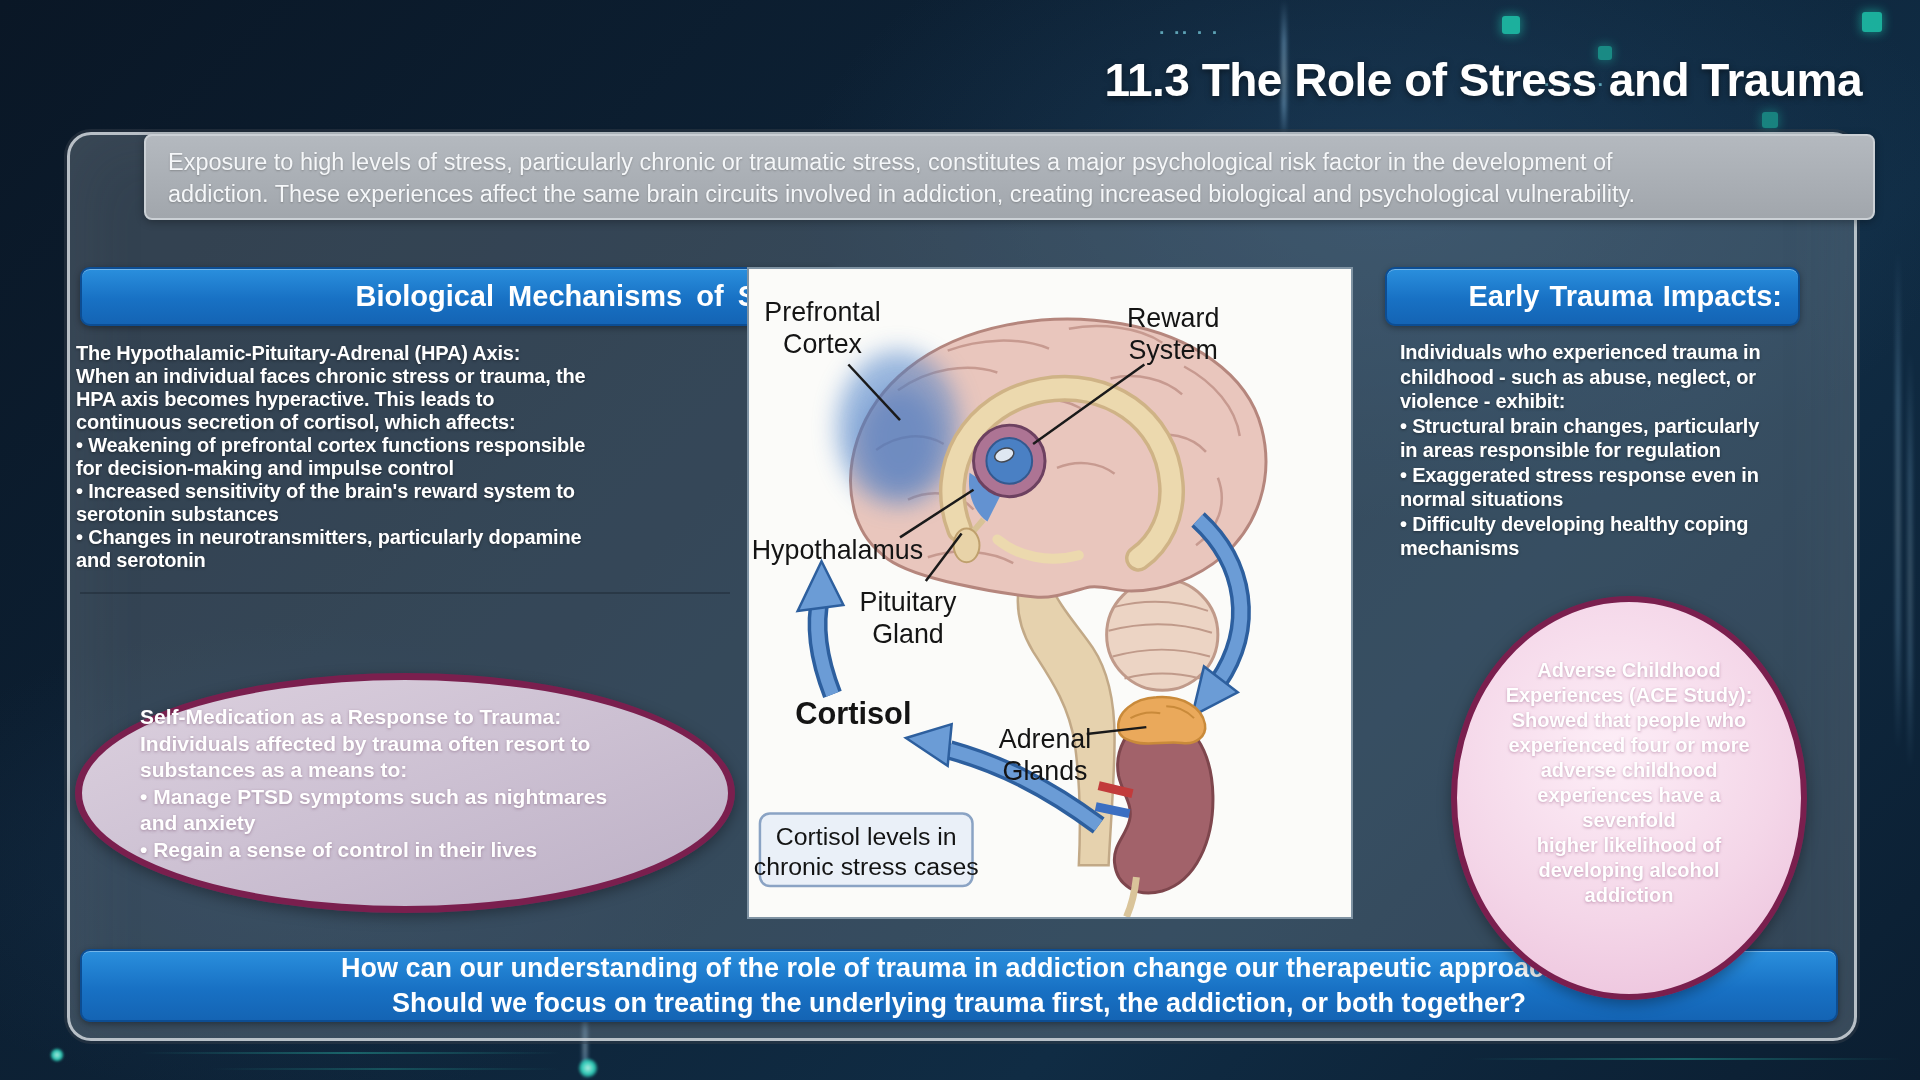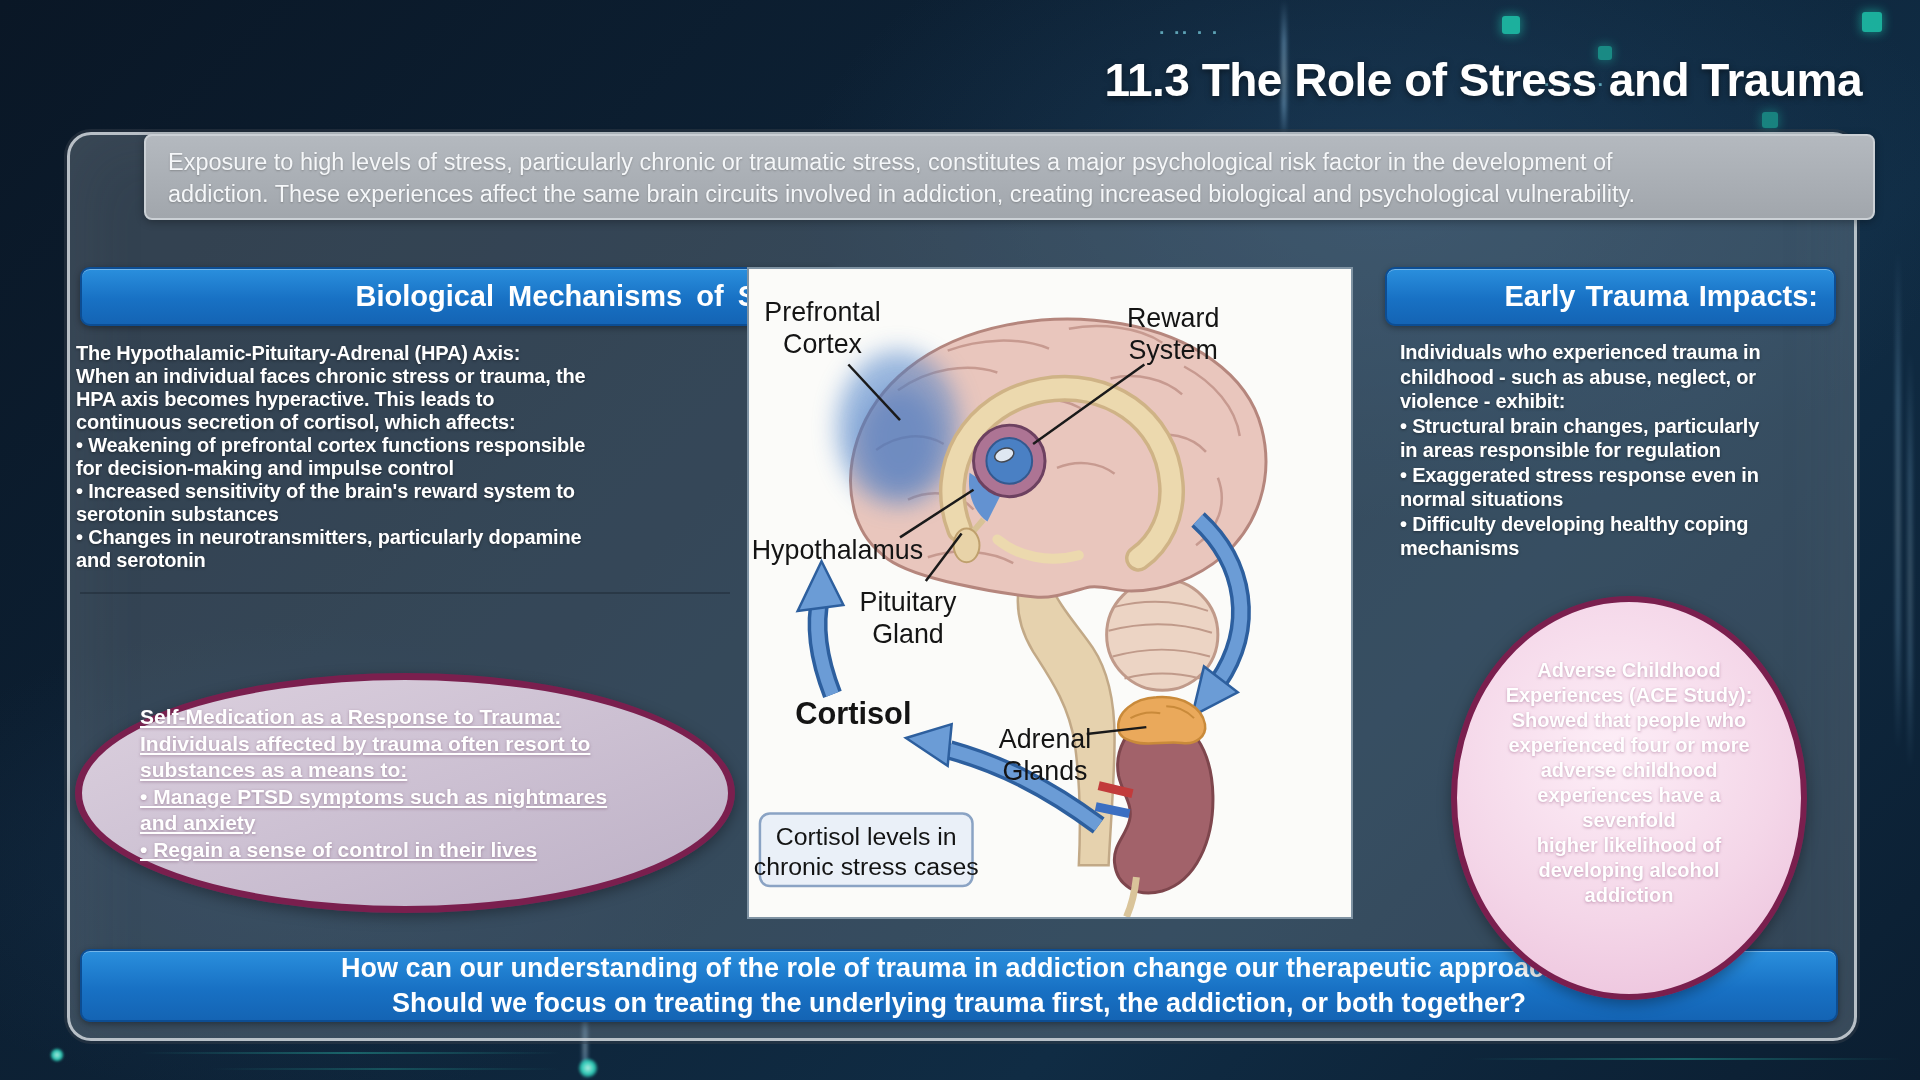--- a/index.html
+++ b/index.html
@@ -37,41 +37,41 @@
   .intro-box div{color:#f5f7f9;font-size:23.5px;line-height:32px;font-weight:400;
       text-shadow:0 1px 2px rgba(60,60,60,.35);white-space:nowrap;}
   
   .blue-box{position:absolute;border-radius:10px;
       background:linear-gradient(180deg,#2a8fdd 0%,#1871c4 55%,#1464b4 100%);
       border:2px solid #0c4d93;
       box-shadow:inset 0 1px 0 rgba(255,255,255,.35), 0 2px 6px rgba(0,0,0,.35);
       color:#fff;font-weight:700;box-sizing:border-box;}
   .hdr-left{left:80px;top:267px;width:758px;height:59px;font-size:29px;word-spacing:6px;
       display:flex;align-items:center;justify-content:flex-end;}
-  .hdr-right{left:1385px;top:267px;width:451px;height:59px;font-size:29px;word-spacing:2px;
+  .hdr-right{left:1385px;top:267px;width:415px;height:59px;font-size:29px;word-spacing:2px;
       display:flex;align-items:center;justify-content:flex-end;padding-right:16px;}
   .bottom-bar{left:80px;top:949px;width:1758px;height:73px;font-size:27px;
       display:flex;flex-direction:column;align-items:center;justify-content:center;
       line-height:35px;z-index:3;}
   
   .body-text{position:absolute;color:#fff;font-weight:700;font-size:20px;line-height:23px;
       letter-spacing:-.2px;text-shadow:0 1px 3px rgba(0,0,0,.4);}
   .body-text div{white-space:nowrap;}
   .left-body{left:76px;top:342px;width:600px;}
   .right-body{left:1400px;top:340px;width:440px;line-height:24.5px;}
   .divider{position:absolute;left:80px;top:592px;width:650px;height:2px;
       background:rgba(15,25,35,.32);}
   
   .ellipse{position:absolute;left:75px;top:673px;width:660px;height:240px;border-radius:50%;
       background:linear-gradient(160deg,rgba(233,219,233,.93) 0%,rgba(203,187,209,.9) 100%);
       border:7px solid #7a1f4e;box-sizing:border-box;z-index:4;
       box-shadow:0 4px 14px rgba(0,0,0,.35);}
   .ellipse .lines{position:absolute;left:58px;top:24px;width:560px;color:#fff;
       font-weight:700;font-size:21px;line-height:26.5px;
-      text-shadow:0 1px 3px rgba(120,80,110,.5);text-decoration:underline;}
+      text-shadow:0 1px 3px rgba(120,80,110,.5);}
   .circle{position:absolute;left:1451px;top:596px;width:356px;height:404px;border-radius:50%;
       background:radial-gradient(circle at 45% 38%, #fdeef7 0%, #f4d6e8 55%, #eabdd9 100%);
       border:6px solid #7a1f4e;box-sizing:border-box;z-index:5;
       box-shadow:0 4px 14px rgba(0,0,0,.35);}
   .circle .lines{position:absolute;left:22px;right:22px;top:56px;text-align:center;color:#fff;
       font-weight:700;font-size:20px;line-height:25px;
       text-shadow:0 1px 3px rgba(150,90,130,.55);}
   
   .diagram{position:absolute;left:747px;top:267px;width:606px;height:652px;
       background:#fbfbf9;border:2px solid #7f93a3;box-sizing:border-box;z-index:2;}

